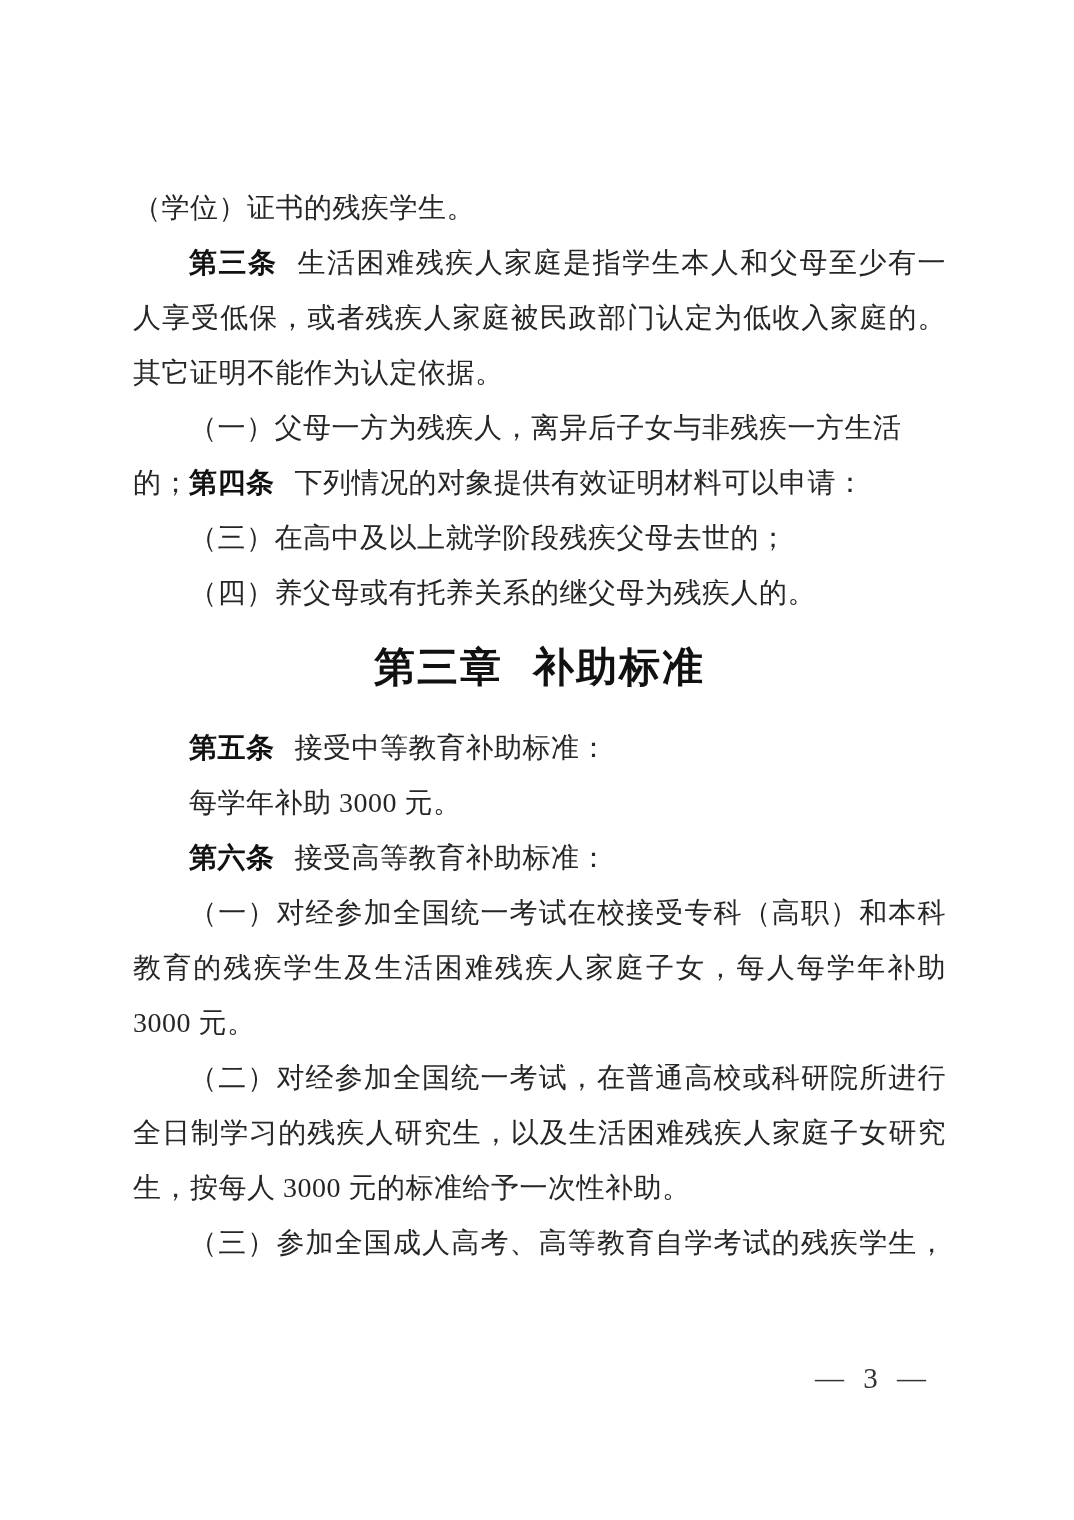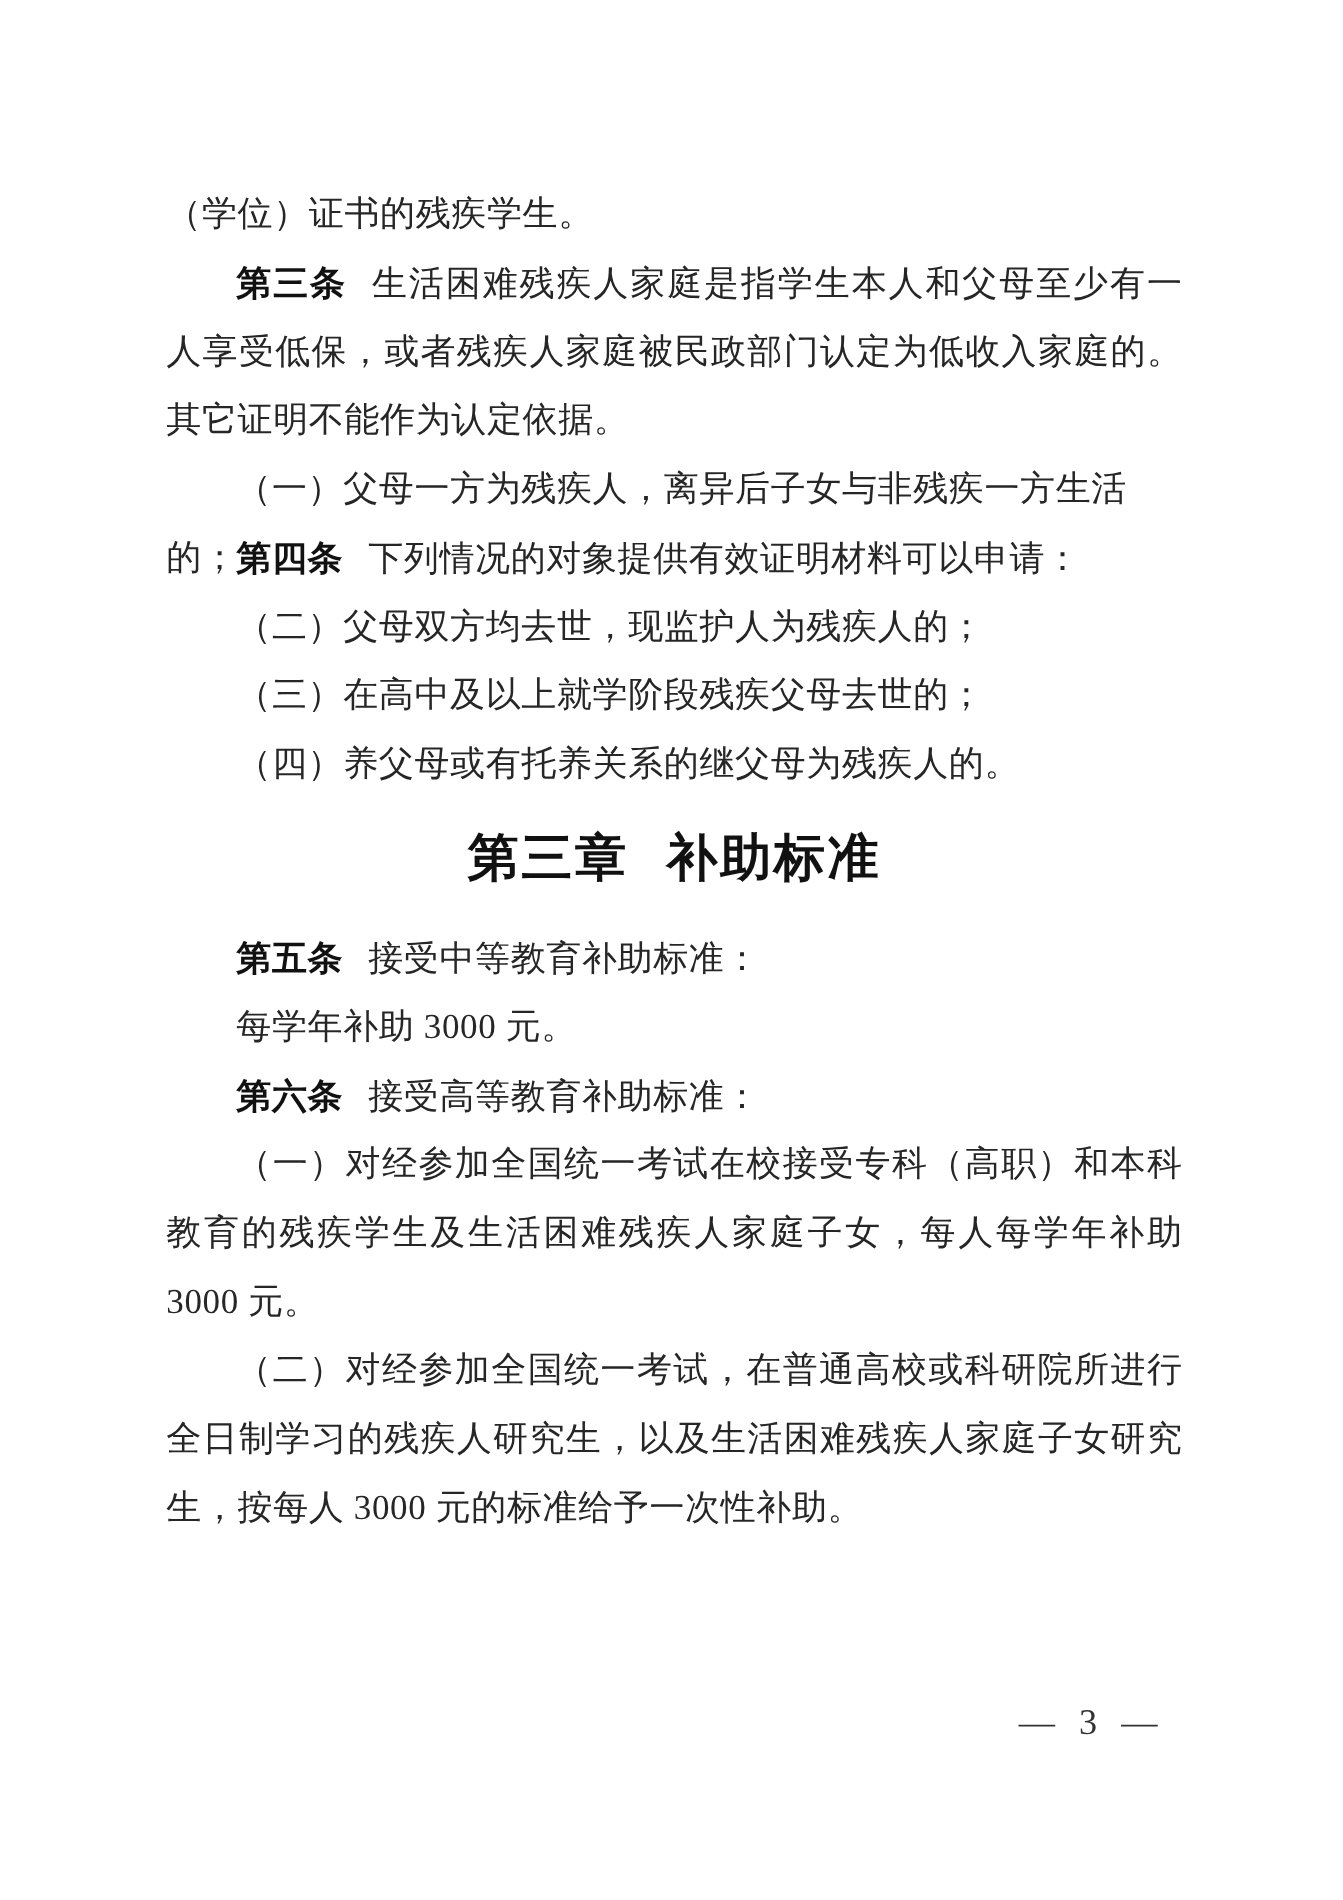--- a/index.html
+++ b/index.html
@@ -12,21 +12,21 @@
     overflow: hidden;
   }
   .page {
     position: absolute;
     inset: 0;
     background: #ffffff;
   }
   .text-block {
     position: absolute;
     left: 133px;
-    top: 144px;
+    top: 180px;
     width: 813px;
     color: #262626;
   }
   .line {
     height: 55px;
     line-height: 55px;
     font-size: 28px;
     letter-spacing: 0.5px;
     text-align: left;
   }
@@ -95,23 +95,20 @@
     </div>
 
     <div class="line indent">
       <span>（一）父母一方为残疾人，离异后子女与非残疾一方生活的；</span>
     </div>
 
     <div class="line indent">
       <span class="article-label">第四条</span><span>下列情况的对象提供有效证明材料可以申请：</span>
     </div>
 
-    <div class="line indent">
-      <span>（二）父母双方均去世，现监护人为残疾人的；</span>
-    </div>
 
     <div class="line indent">
       <span>（三）在高中及以上就学阶段残疾父母去世的；</span>
     </div>
 
     <div class="line indent">
       <span>（四）养父母或有托养关系的继父母为残疾人的。</span>
     </div>
 
     <div class="chapter-heading">
@@ -147,19 +144,22 @@
     </div>
 
     <div class="line fill">
       <span>全日制学习的残疾人研究生，以及生活困难残疾人家庭子女研究</span>
     </div>
 
     <div class="line">
       <span>生，按每人 3000 元的标准给予一次性补助。</span>
     </div>
 
+    <div class="line indent fill">
+      <span>（三）参加全国成人高考、高等教育自学考试的残疾学生，</span>
+    </div>
 
 
   </div>
 
   <div class="page-footer">— 3 —</div>
 
 </div>
 
 </body></html>

